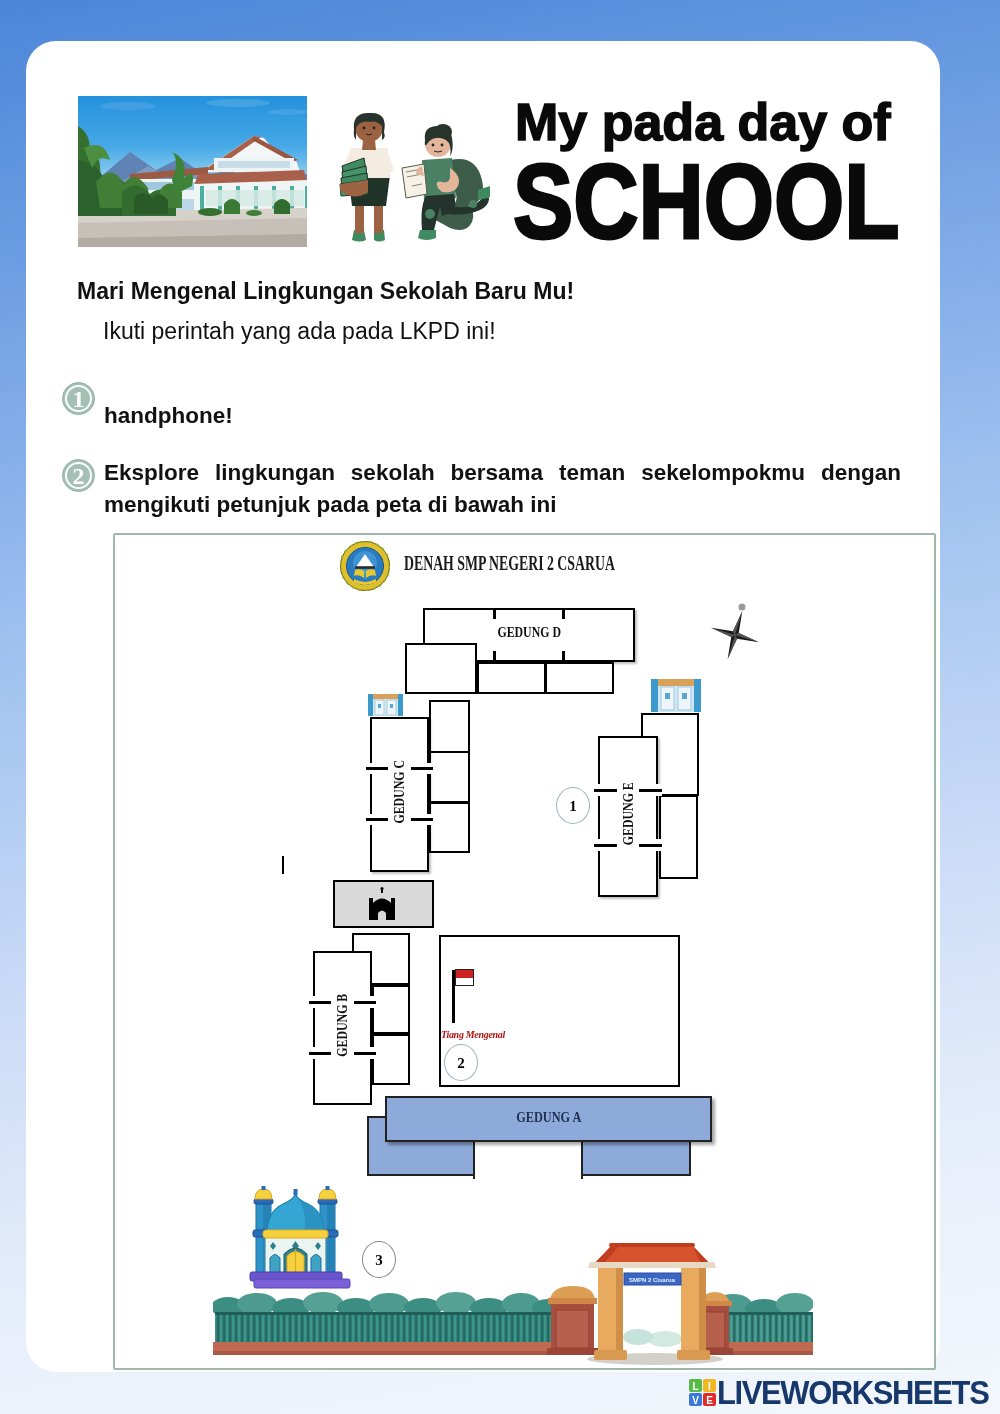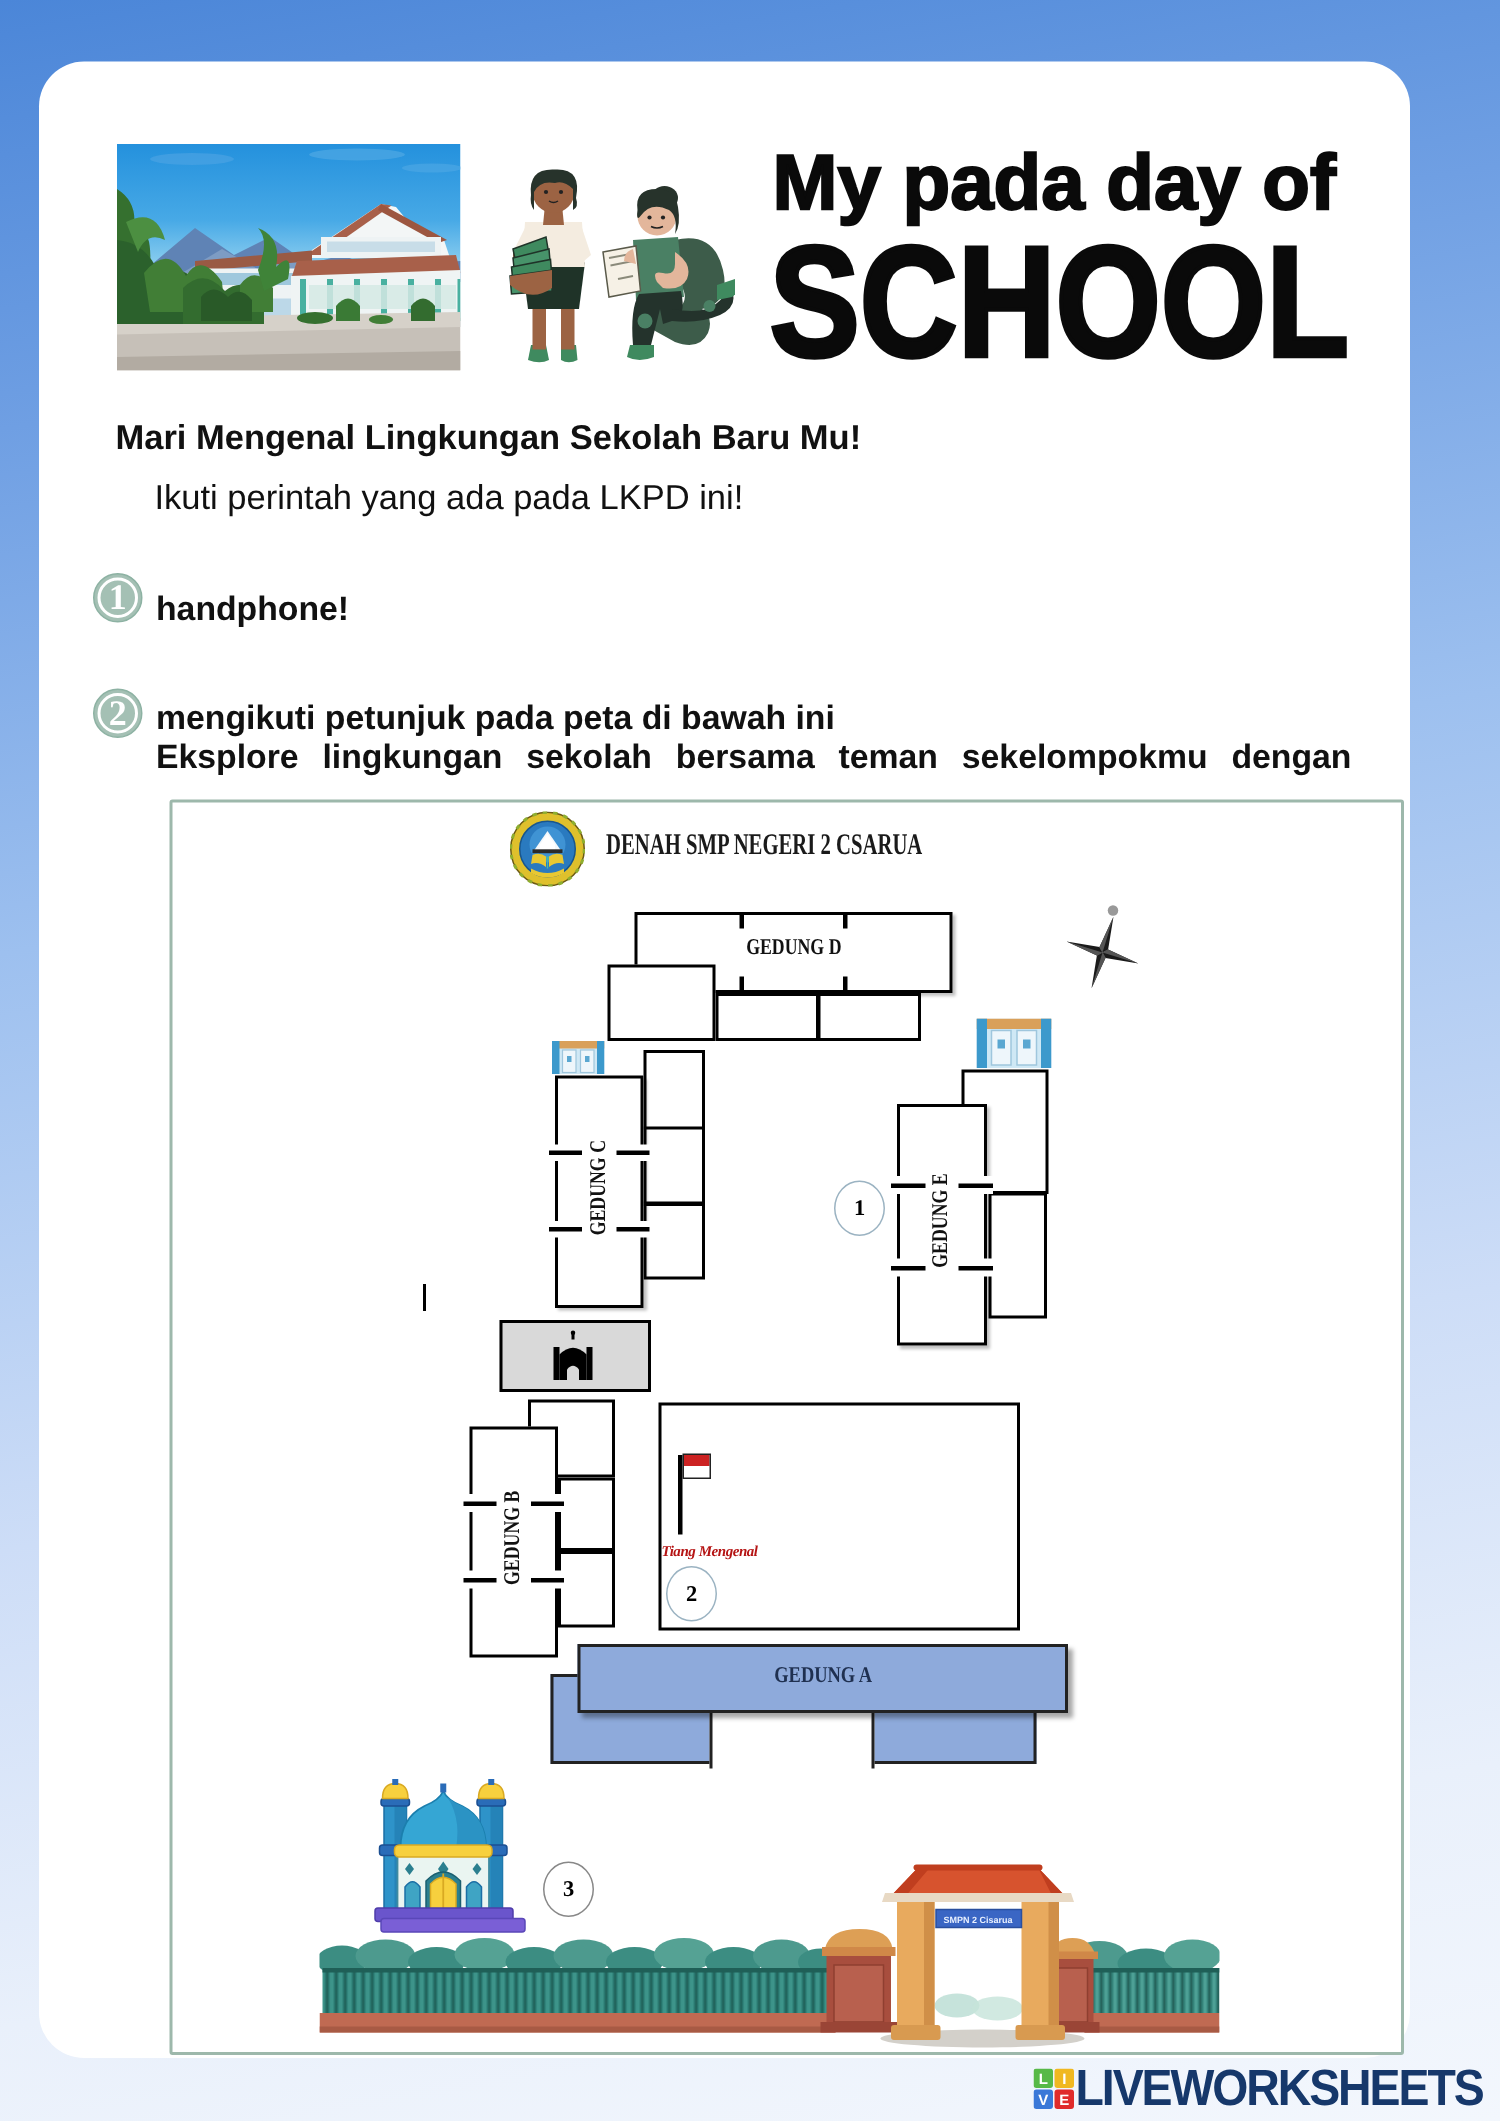--- a/index.html
+++ b/index.html
@@ -131,39 +131,39 @@
 <div class="abs" style="left:77px;top:278px;font-size:23px;font-weight:bold;color:#111;">Mari Mengenal Lingkungan Sekolah Baru Mu!</div>
 
 <div class="abs" style="left:103px;top:318px;font-size:23px;font-weight:normal;color:#111;">Ikuti perintah yang ada pada LKPD ini!</div>
 
 <div class="abs" style="left:62px;top:382px;width:33px;height:33px;border-radius:50%;background:#a4c0b4;border:1px solid #8db2a3;box-sizing:border-box;">
   <div style="position:absolute;left:2px;top:2px;right:2px;bottom:2px;border:2px solid #fff;border-radius:50%;"></div>
   <div style="position:absolute;width:100%;top:3px;text-align:center;font-family:'Liberation Serif',serif;font-weight:bold;font-size:24px;color:#fff;">1</div>
 </div>
 
 <div class="abs" style="left:104px;top:383px;width:797px;font-size:22.5px;font-weight:bold;color:#111;">
-  <div style="margin-top:10px;">handphone!</div>
+  <div style="margin-top:20px;">handphone!</div>
 </div>
 
 <div class="abs" style="left:62px;top:459px;width:33px;height:33px;border-radius:50%;background:#a4c0b4;border:1px solid #8db2a3;box-sizing:border-box;">
   <div style="position:absolute;left:2px;top:2px;right:2px;bottom:2px;border:2px solid #fff;border-radius:50%;"></div>
   <div style="position:absolute;width:100%;top:3px;text-align:center;font-family:'Liberation Serif',serif;font-weight:bold;font-size:24px;color:#fff;">2</div>
 </div>
 
 <div class="abs" style="left:104px;top:460px;width:797px;font-size:22.5px;font-weight:bold;color:#111;">
-  <div style="margin-top:6px;">mengikuti petunjuk pada peta di bawah ini</div>
   <div style="display:flex;justify-content:space-between;">
       <span>Eksplore</span>
       <span>lingkungan</span>
       <span>sekolah</span>
       <span>bersama</span>
       <span>teman</span>
       <span>sekelompokmu</span>
       <span>dengan</span>
     </div>
+  <div style="margin-top:6px;">mengikuti petunjuk pada peta di bawah ini</div>
 </div>
 
 <div class="abs" style="left:113px;top:533px;width:823px;height:837px;border:2px solid #9db8ab;border-radius:2px;box-sizing:border-box;background:#fff;"></div>
 
 <svg class="abs" style="left:340px;top:541px;" width="50" height="50" viewBox="0 0 50 50">
   <circle cx="25" cy="25" r="24.5" fill="#dfc02c" stroke="#6b5a14" stroke-width="1"></circle>
   <circle cx="25" cy="25" r="24.5" fill="none" stroke="#8fae2f" stroke-width="2" stroke-dasharray="3 4"></circle>
   <circle cx="25" cy="25" r="18.5" fill="#2a7abf" stroke="#18568e" stroke-width="1"></circle>
   <circle cx="25" cy="22" r="12" fill="#3f93d4"></circle>
   <path d="M16 26 L25 13 L34 26 Z" fill="#f4f8fb"></path>

